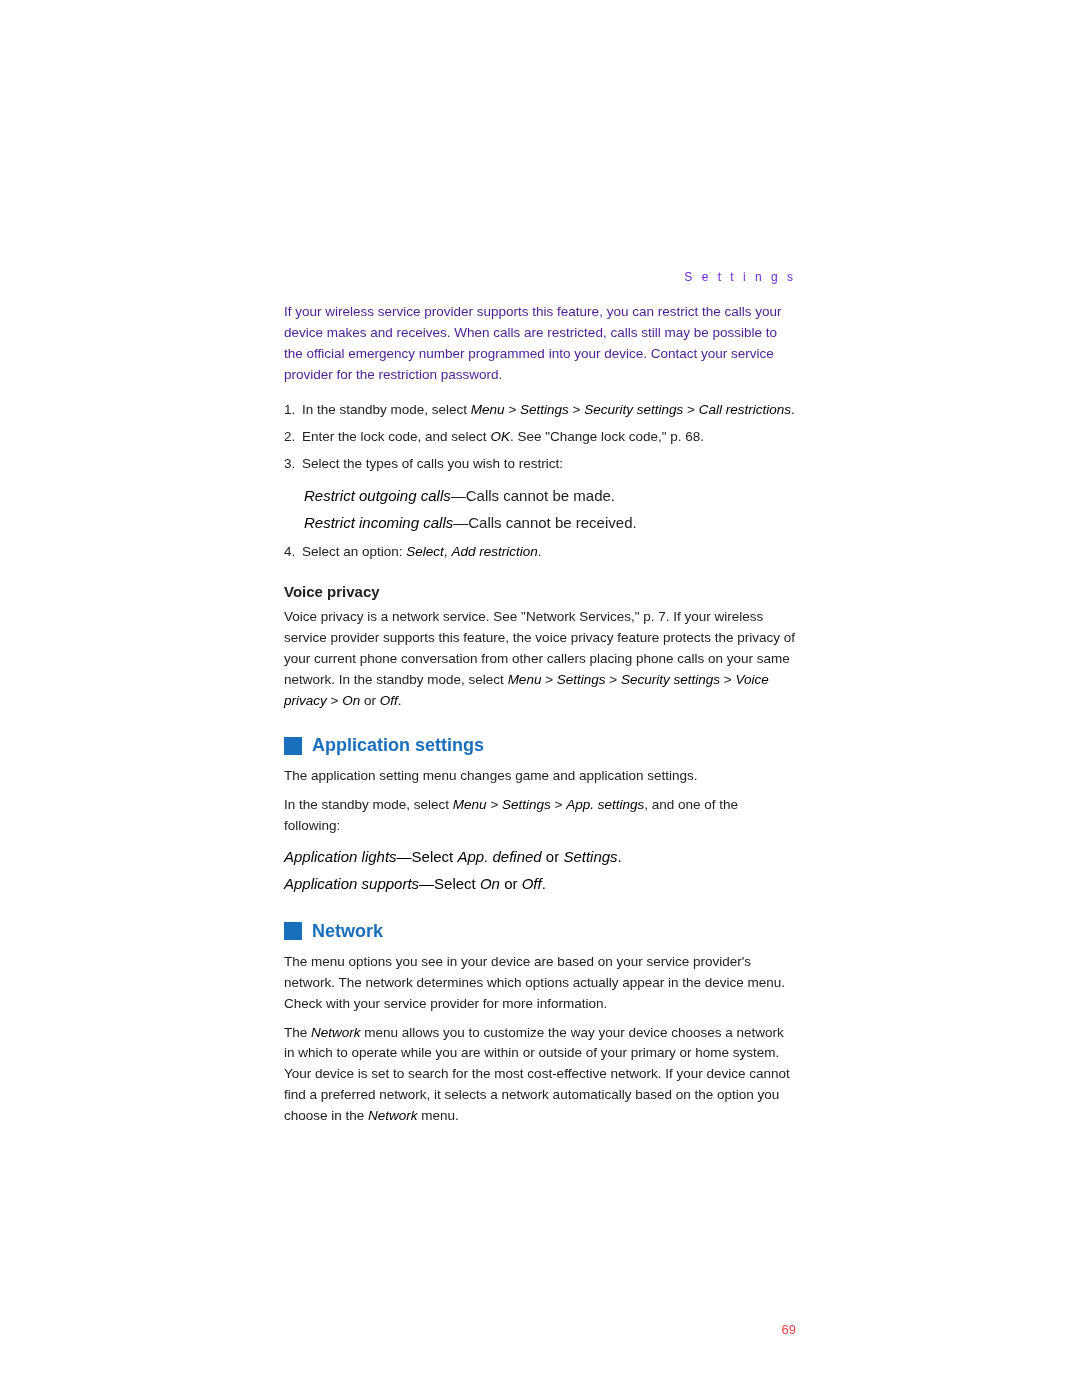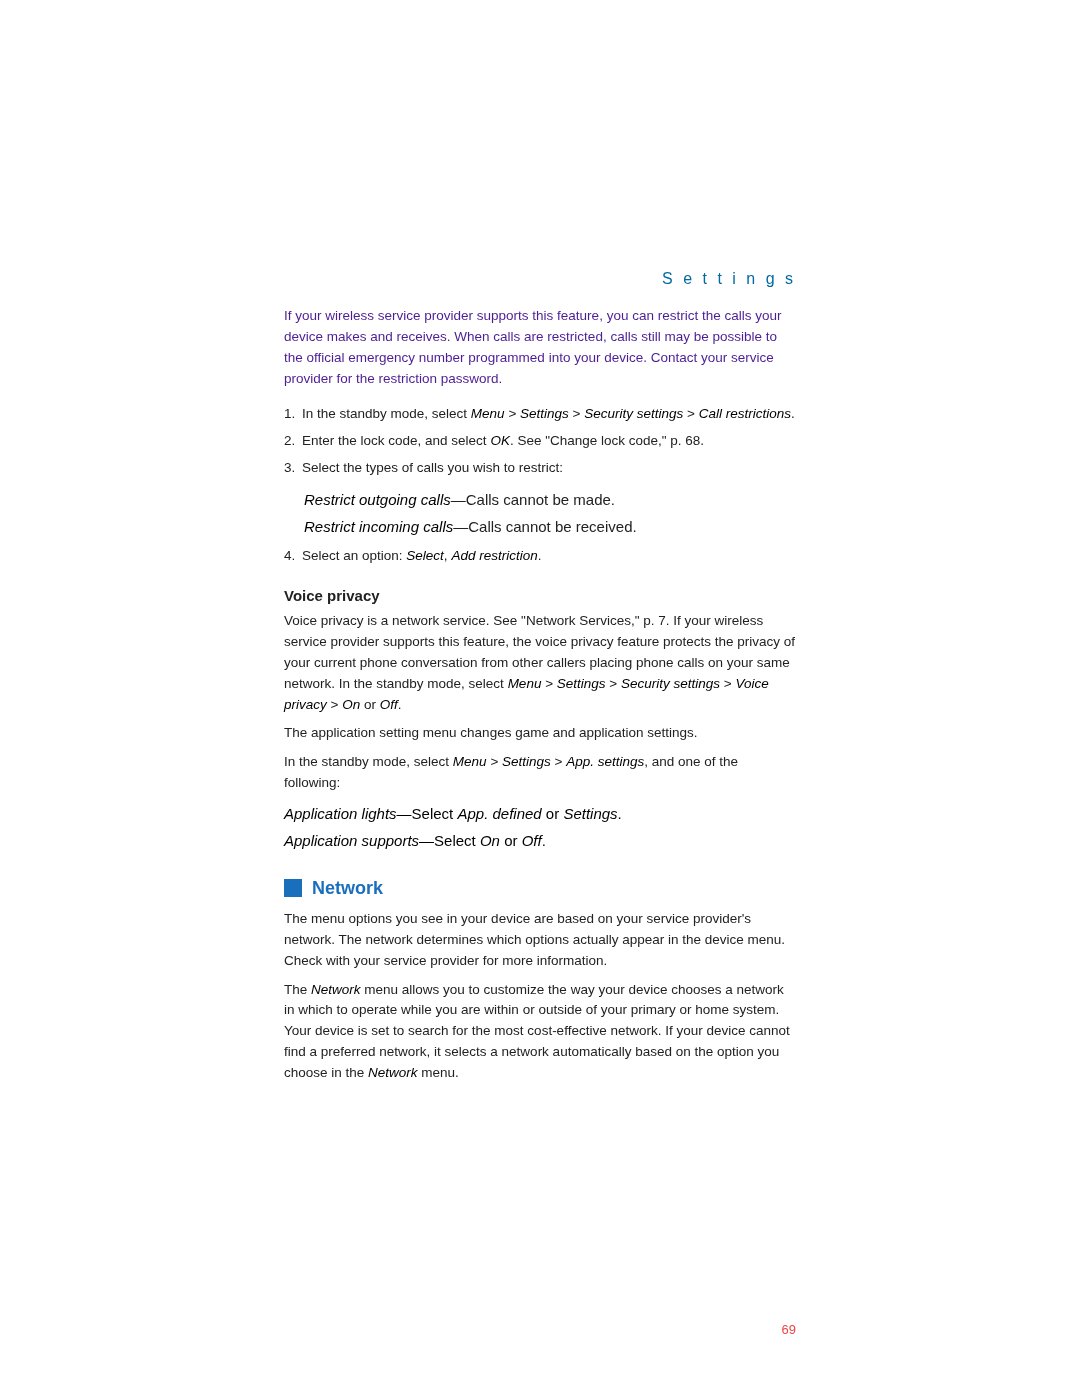--- a/index.html
+++ b/index.html
@@ -25,23 +25,23 @@
     }
 
     .content-area {
       margin: 0 auto;
       padding: 270px 284px 80px 284px;
       max-width: 1080px;
     }
 
     .settings-header {
       text-align: right;
-      font-size: 16px;
+      font-size: 12px;
       letter-spacing: 3px;
-      color: #0369a1;
+      color: #6d28d9;
       margin-bottom: 18px;
       font-family: Arial, sans-serif;
     }
 
     .intro-paragraph {
       font-size: 13.5px;
       line-height: 1.55;
       color: #4c1d95;
       margin-bottom: 14px;
     }
@@ -174,20 +174,24 @@
     </ol>
 
     <div style="margin-top: 20px; margin-bottom: 6px;">
       <span class="section-title" style="color: #222; font-size: 15px; font-weight: bold;">Voice privacy</span>
     </div>
 
     <p class="body-text">
       Voice privacy is a network service. See "Network Services," p. 7. If your wireless service provider supports this feature, the voice privacy feature protects the privacy of your current phone conversation from other callers placing phone calls on your same network. In the standby mode, select <a class="link">Menu</a> &gt; <a class="link">Settings</a> &gt; <a class="link">Security settings</a> &gt; <a class="link">Voice privacy</a> &gt; <a class="link">On</a> or <a class="link">Off</a>.
     </p>
 
+    <div class="section-heading">
+      <div class="section-icon"></div>
+      <span class="section-title">Application settings</span>
+    </div>
 
     <p class="body-text">The application setting menu changes game and application settings.</p>
 
     <p class="body-text">
       In the standby mode, select <a class="link">Menu</a> &gt; <a class="link">Settings</a> &gt; <a class="link">App. settings</a>, and one of the following:
     </p>
 
     <div>
       <div class="body-text-link-line">
         <a class="link">Application lights</a><span>—Select <a class="link">App. defined</a> or <a class="link">Settings</a>.</span>

